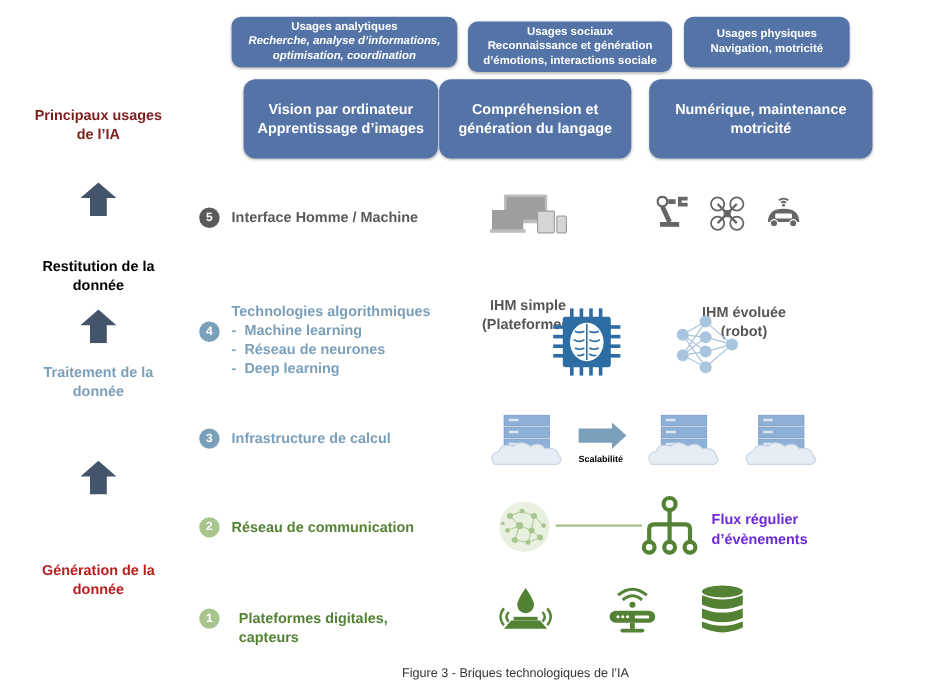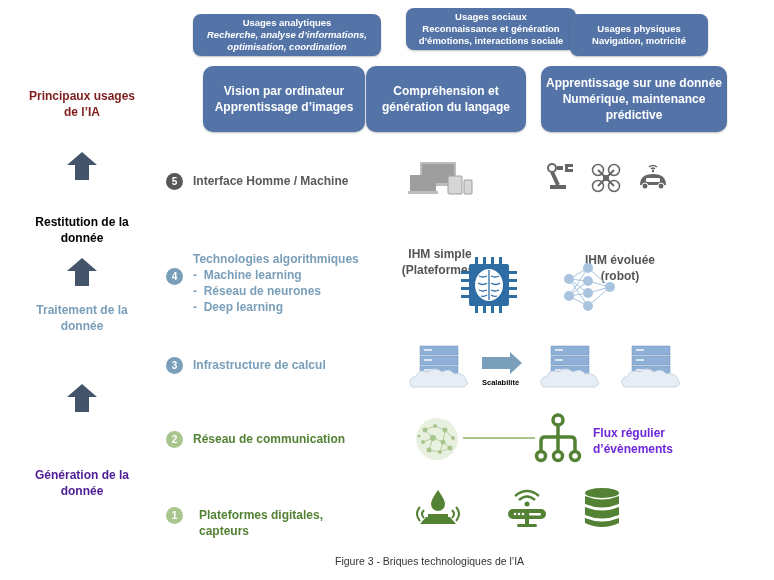--- a/index.html
+++ b/index.html
@@ -34,42 +34,41 @@
   .icon-label { position: absolute; text-align: center; font-weight: bold; font-size: 12px; line-height: 16px; color: #555; margin-top: 47px; }
 </style>
 </head>
 <body>
 
 <div class="box small" style="left:193px;top:14px;width:188px;height:42px;">
   <div>Usages analytiques</div>
   <div class="it">Recherche, analyse d’informations,</div>
   <div class="it">optimisation, coordination</div>
 </div>
-<div class="box small" style="left:390px;top:8px;width:170px;height:42px;margin-left:16px;">
+<div class="box small" style="left:390px;top:18px;width:170px;height:42px;">
   <div>Usages sociaux</div>
   <div>Reconnaissance et génération</div>
   <div>d’émotions, interactions sociale</div>
 </div>
 <div class="box small" style="left:570px;top:14px;width:138px;height:42px;">
   <div>Usages physiques</div>
   <div>Navigation, motricité</div>
 </div>
 
 <div class="box big" style="left:187px;top:66px;width:162px;height:66px;margin-left:16px;">
   <div>Vision par ordinateur</div>
   <div>Apprentissage d’images</div>
 </div>
 <div class="box big" style="left:366px;top:66px;width:160px;height:66px;">
   <div>Compréhension et</div>
   <div>génération du langage</div>
 </div>
 <div class="box big" style="left:541px;top:66px;width:186px;height:66px;">
-  <div>Apprentissage sur une donnée</div>
   <div>Numérique, maintenance</div>
-  <div>prédictive</div>
+  <div>motricité</div>
 </div>
 
 <div class="left-label" style="left:12px;top:88px;color:#7f1d1d;">
   <div>Principaux usages</div>
   <div>de l’IA</div>
 </div>
 <svg class="arrow-up" style="left:67px;top:152px;" viewBox="0 0 30 28">
   <polygon points="15,0 30,13 22,13 22,28 8,28 8,13 0,13" fill="#44546a"></polygon>
 </svg>
 <div class="left-label" style="left:12px;top:214px;color:#000;">
@@ -79,21 +78,21 @@
 <svg class="arrow-up" style="left:67px;top:258px;" viewBox="0 0 30 28">
   <polygon points="15,0 30,13 22,13 22,28 8,28 8,13 0,13" fill="#44546a"></polygon>
 </svg>
 <div class="left-label" style="left:12px;top:302px;color:#7a9fba;">
   <div>Traitement de la</div>
   <div>donnée</div>
 </div>
 <svg class="arrow-up" style="left:67px;top:384px;" viewBox="0 0 30 28">
   <polygon points="15,0 30,13 22,13 22,28 8,28 8,13 0,13" fill="#44546a"></polygon>
 </svg>
-<div class="left-label" style="left:12px;top:467px;color:#4c1d95;">
+<div class="left-label" style="left:12px;top:467px;color:#b91c1c;">
   <div>Génération de la</div>
   <div>donnée</div>
 </div>
 
 <div class="step" style="left:166px;top:173px;color:#595959;">
   <div class="num" style="background:#595959;">5</div>
   <div>Interface Homme / Machine</div>
 </div>
 
 <div class="step" style="left:166px;top:251px;color:#7a9fba;">

